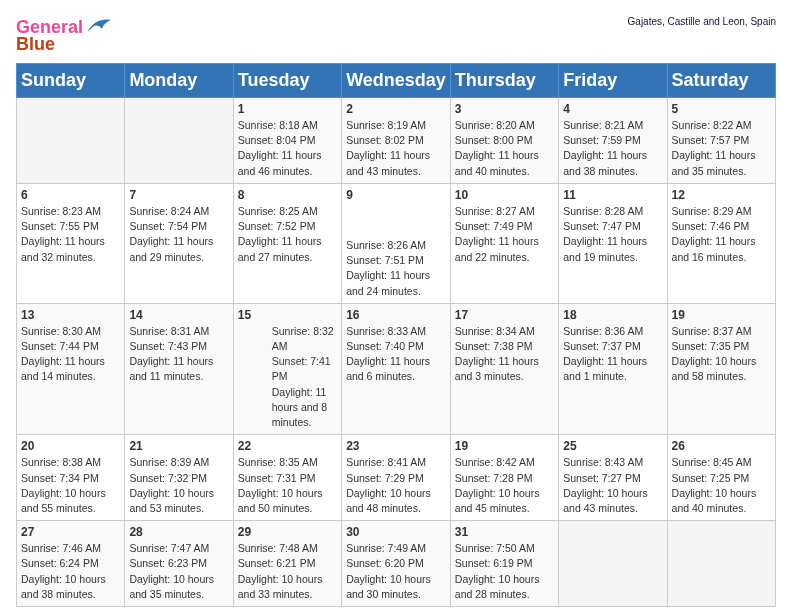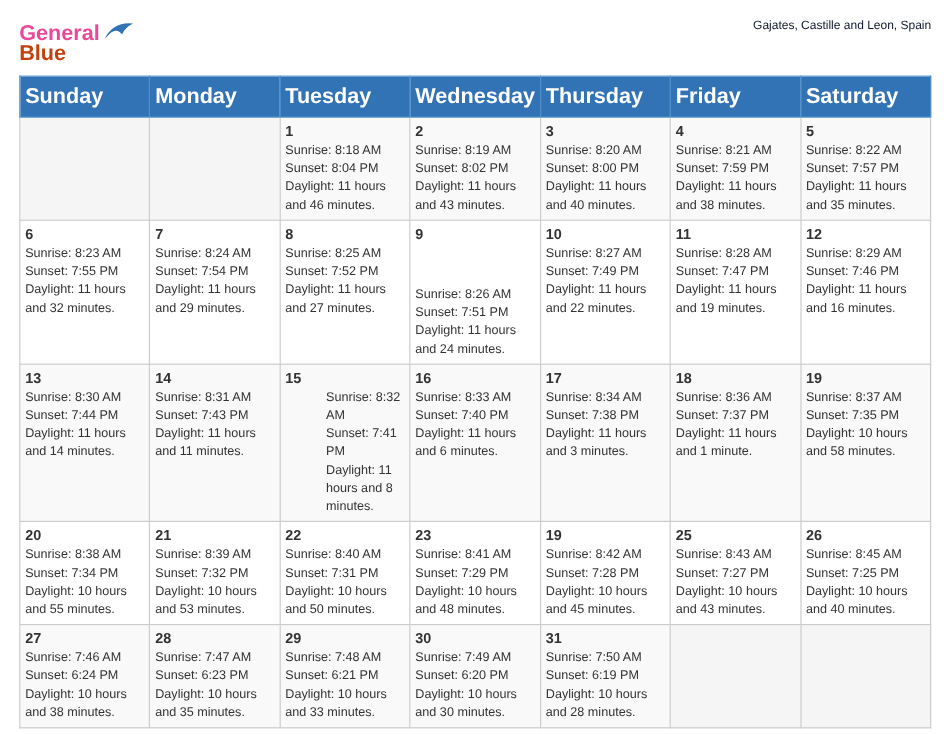--- a/index.html
+++ b/index.html
@@ -252,21 +252,21 @@
 Daylight: 10 hours and 55 minutes.</div>
         </td>
         <td>
           <span class="day-num">21</span>
           <div class="cell-text" style="white-space: pre-line;">Sunrise: 8:39 AM
 Sunset: 7:32 PM
 Daylight: 10 hours and 53 minutes.</div>
         </td>
         <td>
           <span class="day-num">22</span>
-          <div class="cell-text" style="white-space: pre-line;">Sunrise: 8:40 AM
+          <div class="cell-text" style="white-space: pre-line;">Sunrise: 8:35 AM
 Sunset: 7:31 PM
 Daylight: 10 hours and 50 minutes.</div>
         </td>
         <td>
           <span class="day-num">23</span>
           <div class="cell-text" style="white-space: pre-line;">Sunrise: 8:41 AM
 Sunset: 7:29 PM
 Daylight: 10 hours and 48 minutes.</div>
         </td>
         <td>

